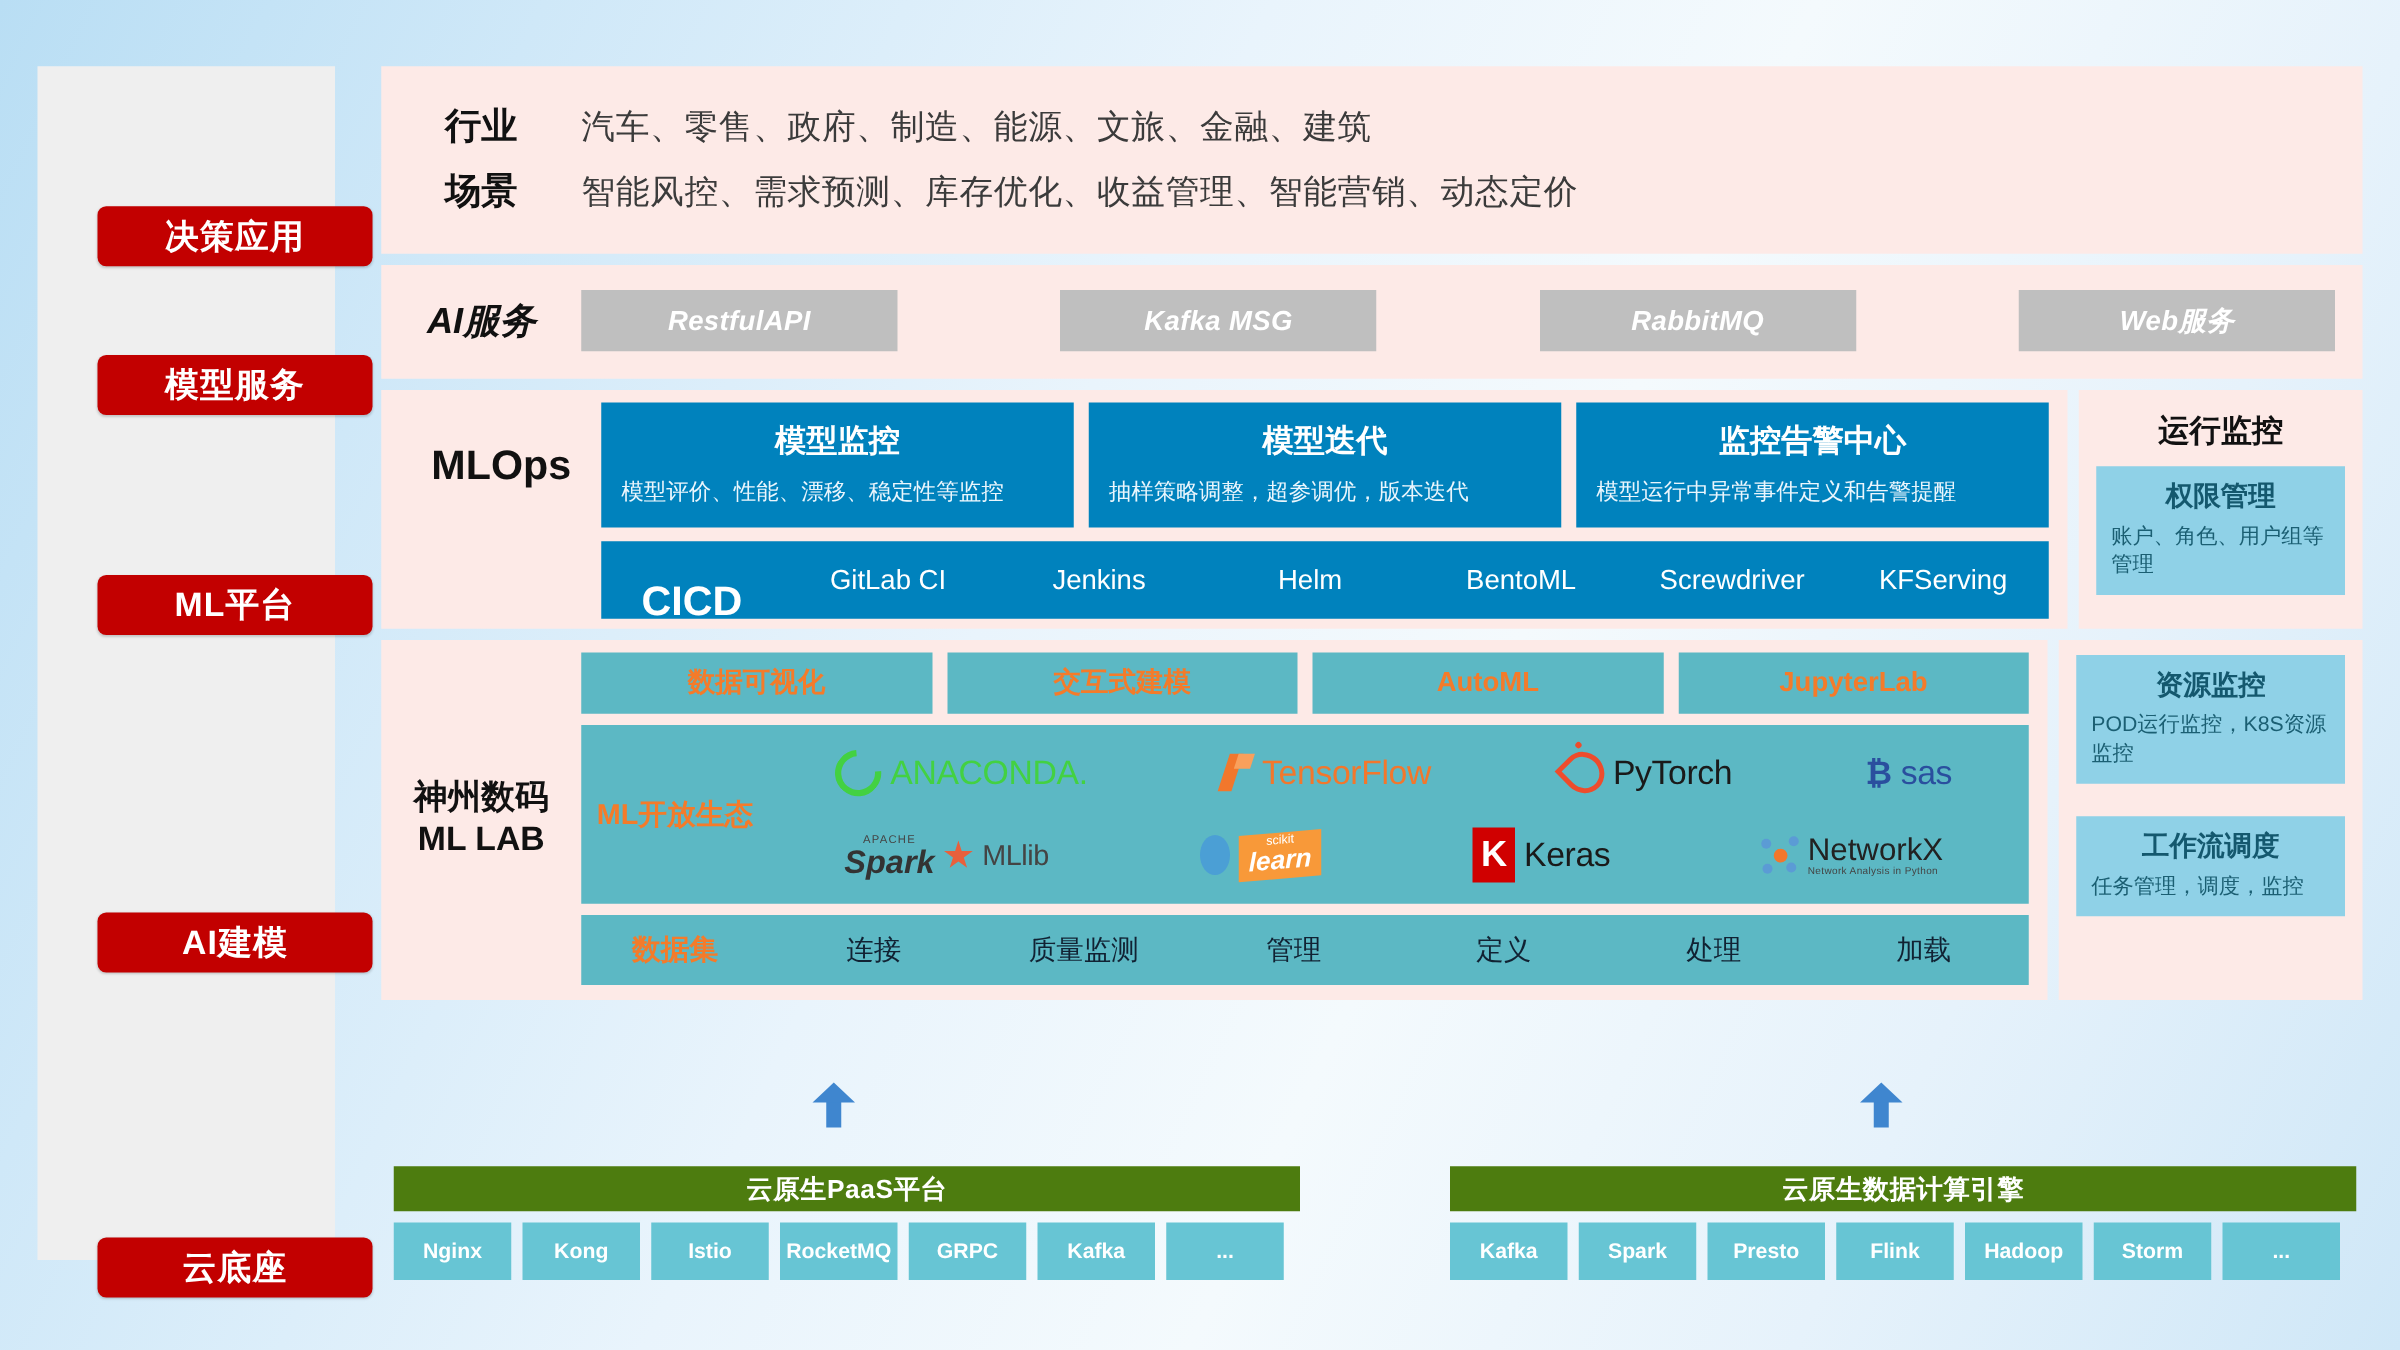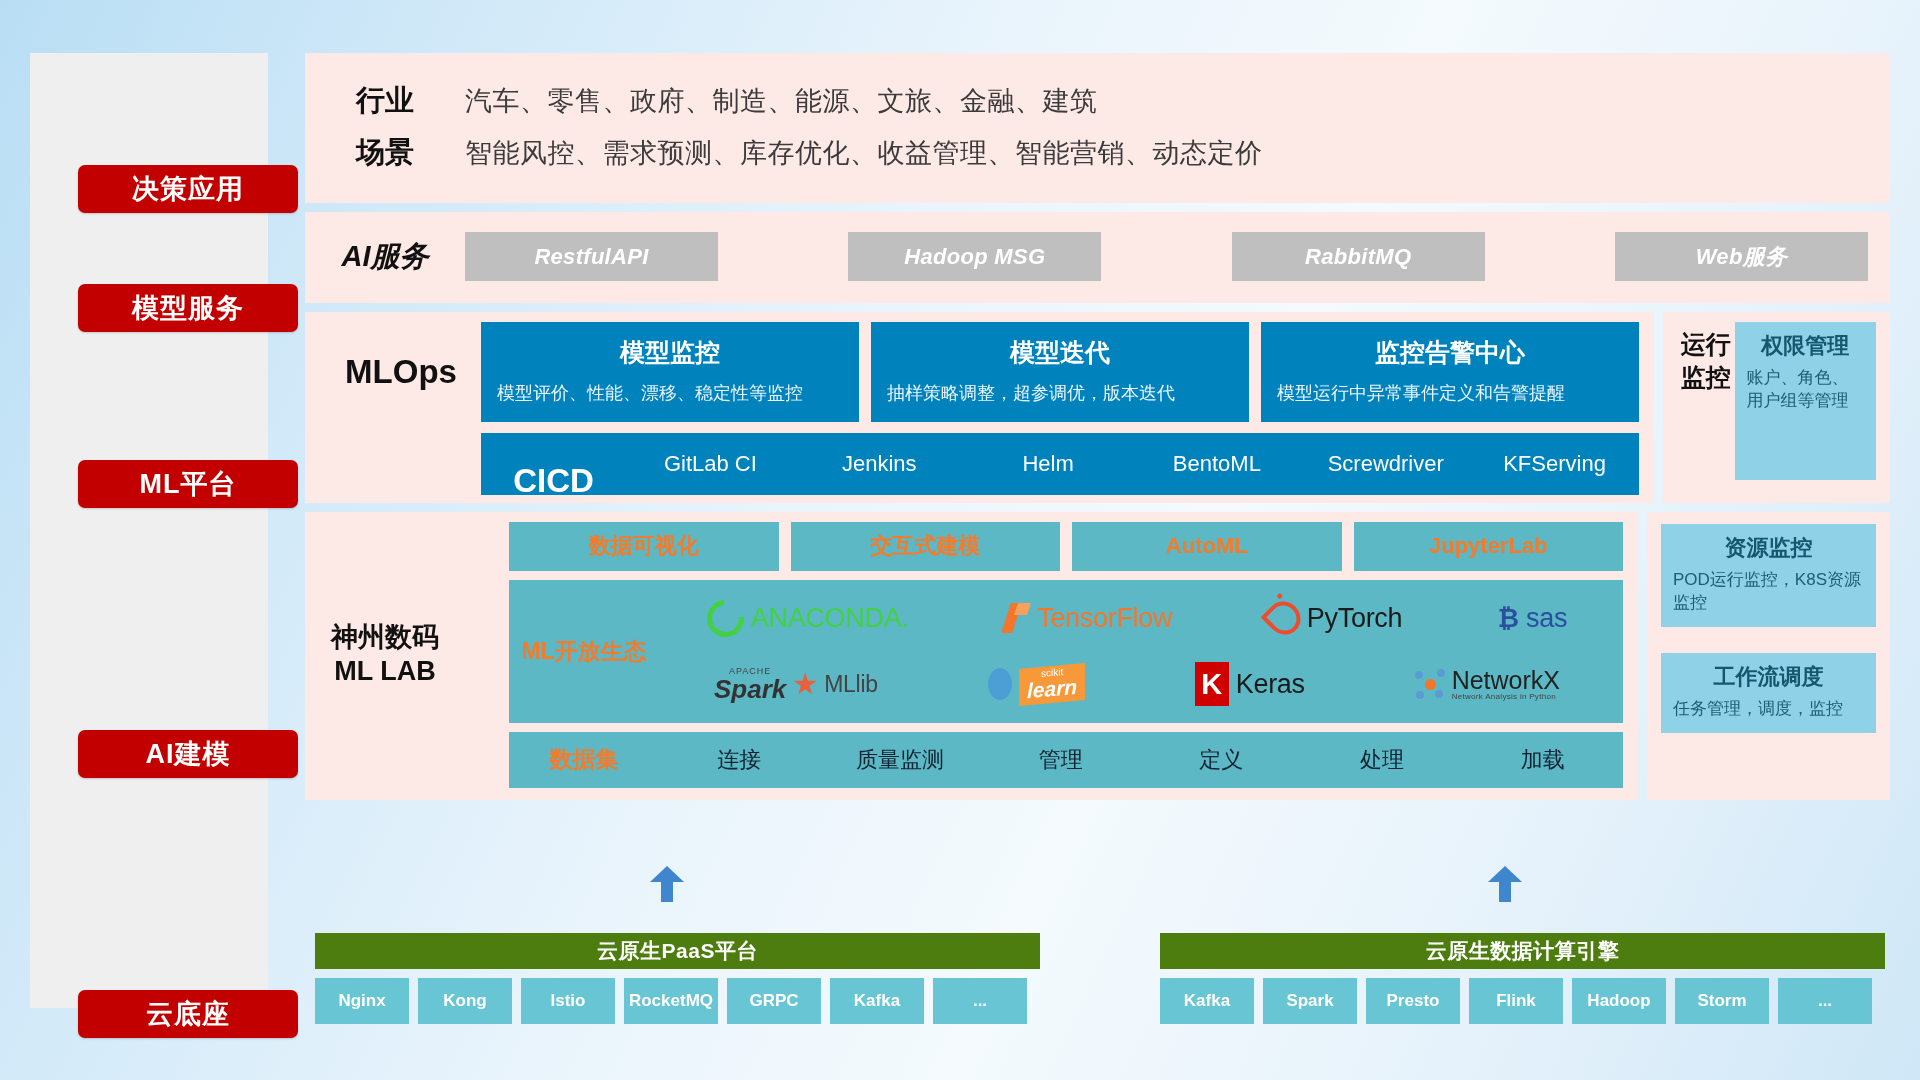--- a/index.html
+++ b/index.html
@@ -73,38 +73,38 @@
   }
   .cicd-title{font-size:33px;font-weight:bold;width:145px;text-align:center;flex:0 0 145px;margin-top:35px;}
   .cicd-items{flex:1;display:flex;}
   .cicd-item{
     flex:1;font-size:22px;text-align:center;line-height:1.32;
     padding:0 4px;
   }
 
   .band3-right{
     flex:1;background:#fdeae7;padding:10px 14px 12px 14px;
-    display:flex;flex-direction:row;
+    display:flex;flex-direction:column;
   }
   .rt-title{text-align:center;font-size:25px;font-weight:bold;color:#111;margin:6px 0 12px 0;}
   .rt-card{
     background:#8fd1e7;margin-bottom:11px;padding:9px 12px 12px 12px;
   }
   .rt-card .t{text-align:center;font-size:22px;font-weight:bold;color:#14586e;margin-bottom:6px;}
   .rt-card .d{font-size:17px;line-height:1.35;color:#1b5f73;}
 
   
   .band4{display:flex;gap:9px;margin:0 0 0 0;}
   .band4-left{flex:0 0 1333px;background:#fdeae7;padding:10px 0 12px 0;}
   .lab-row{display:flex;align-items:stretch;}
   .lab-key{
     width:160px;flex:0 0 160px;display:flex;flex-direction:column;
     align-items:center;justify-content:center;font-weight:bold;font-size:27px;color:#111;line-height:1.25;
   }
-  .lab-body{flex:1;padding-right:15px;display:flex;flex-direction:column;gap:9px;margin-left:44px;}
+  .lab-body{flex:1;padding-right:15px;display:flex;flex-direction:column;gap:9px;}
   .lab-tabs{display:flex;gap:12px;}
   .lab-tab{
     flex:1;height:49px;background:#5cb8c4;
     display:flex;align-items:center;justify-content:center;
     color:#f47b2a;font-size:22px;font-weight:bold;
   }
   .eco{background:#5cb8c4;display:flex;align-items:center;min-height:143px;}
   .eco-label{
     width:150px;flex:0 0 150px;text-align:center;color:#f47b2a;font-size:23px;font-weight:bold;
   }
@@ -197,21 +197,21 @@
       <div class="row-kv">
         <div class="kv-key">场景</div>
         <div class="kv-val">智能风控、需求预测、库存优化、收益管理、智能营销、动态定价</div>
       </div>
     </div>
 
     <div class="band band2">
       <div class="ai-key">AI服务</div>
       <div class="ai-chips">
         <div class="ai-chip">RestfulAPI</div>
-        <div class="ai-chip">Hadoop MSG</div>
+        <div class="ai-chip">Kafka MSG</div>
         <div class="ai-chip">RabbitMQ</div>
         <div class="ai-chip">Web服务</div>
       </div>
     </div>
 
     <div class="band3">
       <div class="band3-left">
         <div class="mlops-row">
           <div class="mlops-key">MLOps</div>
           <div class="mlops-cards">

